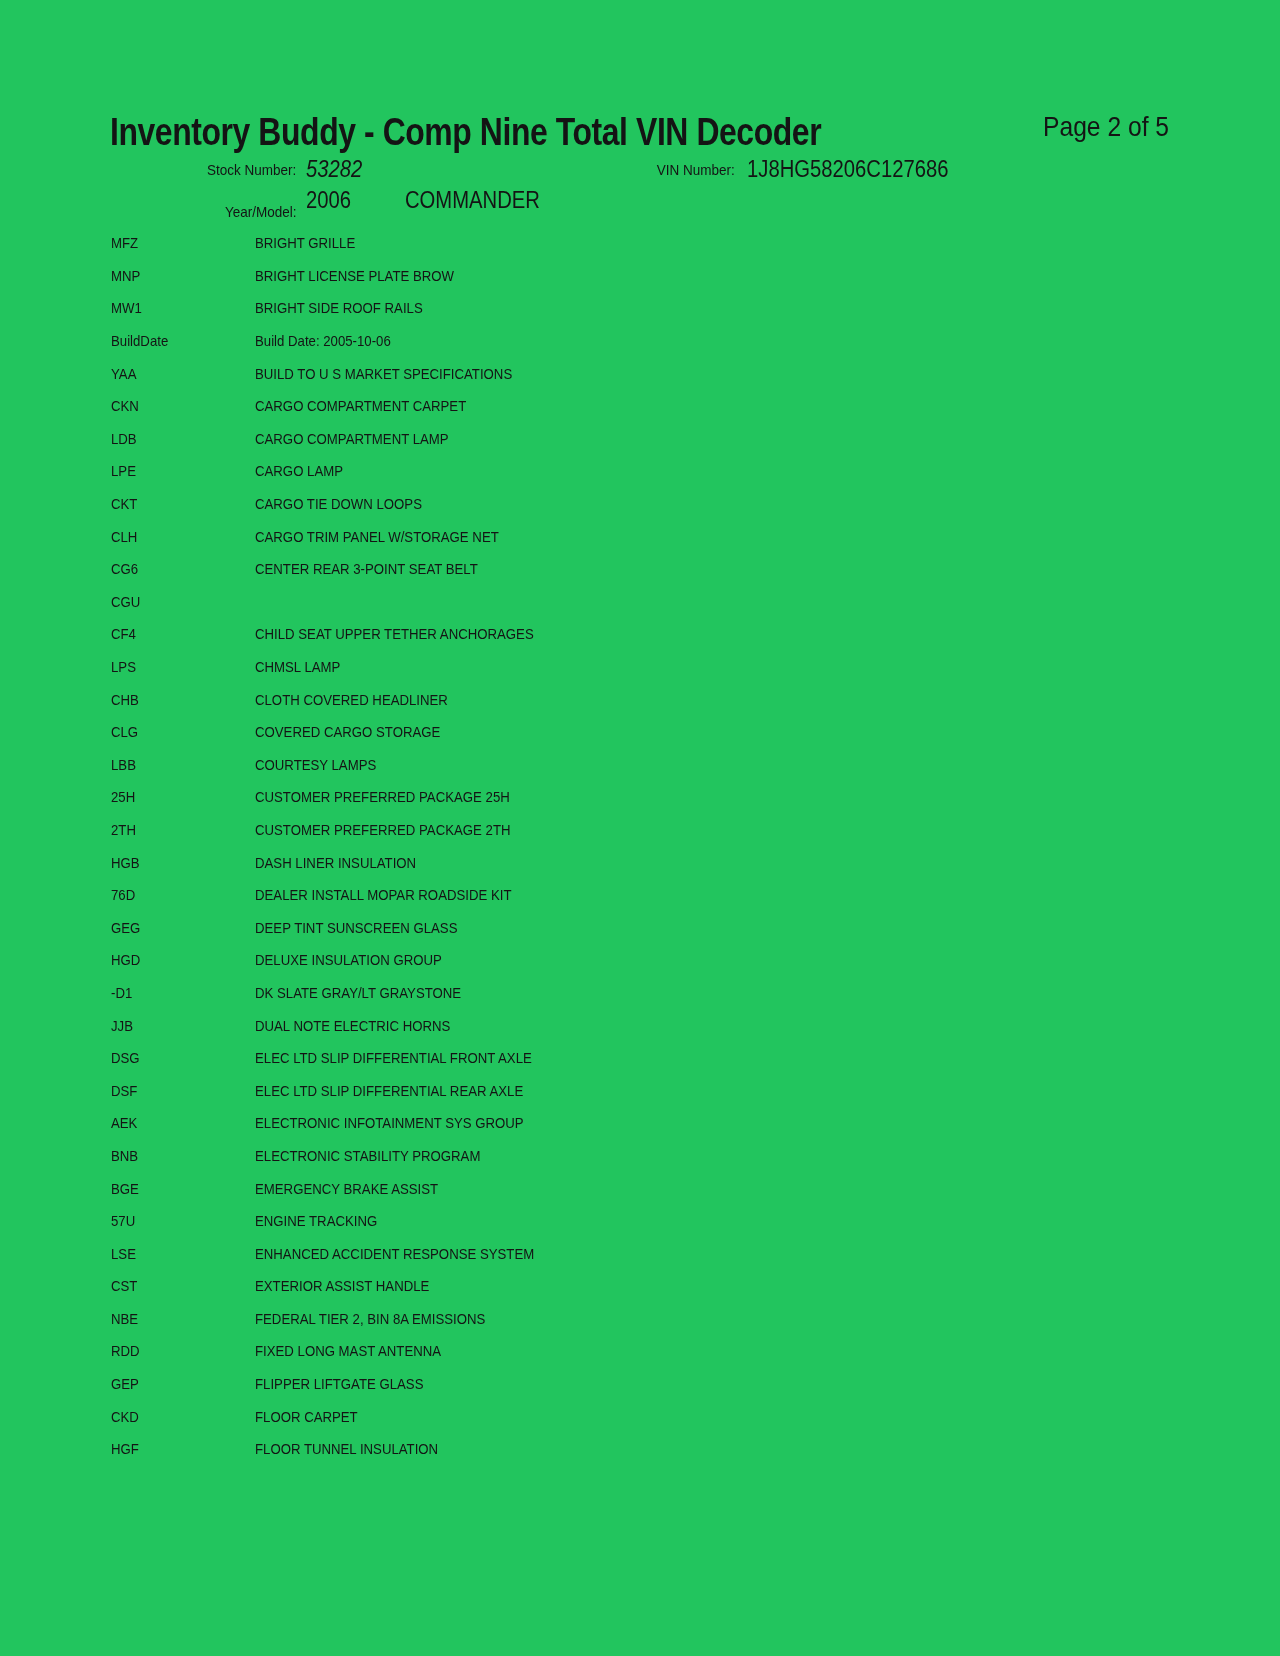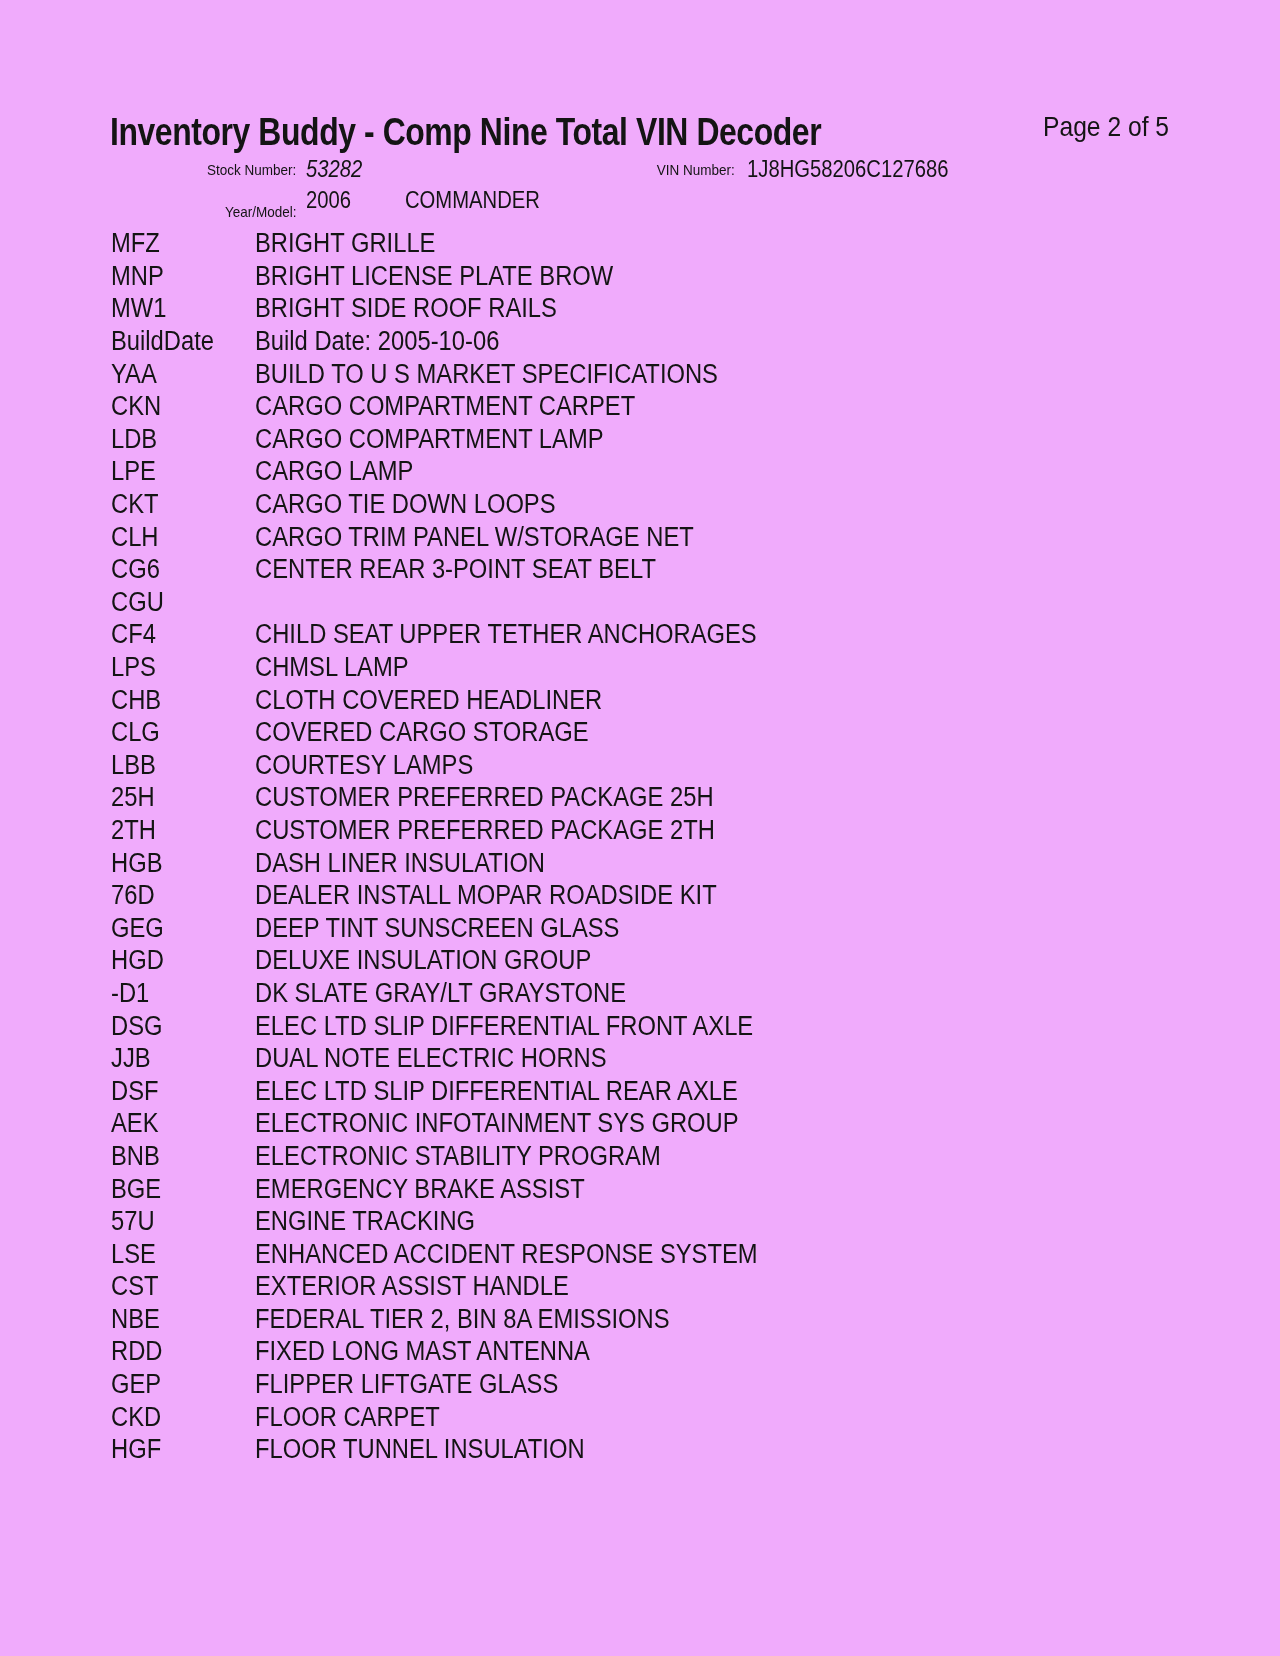--- a/index.html
+++ b/index.html
@@ -1,20 +1,20 @@
 <!DOCTYPE html>
 <html><head>
 <meta charset="utf-8">
 <style>
   html, body { margin: 0; padding: 0; background: #ffffff; }
   .page {
     position: relative;
     width: 1280px;
     height: 1656px;
-    background: #f0abfc;
+    background: #22c55e;
     font-family: "Liberation Sans", sans-serif;
     color: #141414;
     overflow: hidden;
   }
 
   
   .cx {
     display: inline-block;
     transform: scaleX(0.88);
     transform-origin: 0 50%;
@@ -73,21 +73,21 @@
   .options {
     position: absolute;
     left: 111px;
     top: 227px;
     width: 900px;
   }
   .opt-row {
     height: 32.6px;
     display: flex;
     align-items: center;
-    font-size: 27px;
+    font-size: 15px;
     line-height: 26px;
   }
   .opt-code { width: 144px; flex: none; }
   .opt-desc { flex: none; }
 </style>
 </head>
 <body>
 
 <div class="page">
 
@@ -308,36 +308,36 @@
       <div class="opt-row">
       <div class="opt-code">
         <span class="cx">-D1</span>
       </div>
       <div class="opt-desc">
         <span class="cx">DK SLATE GRAY/LT GRAYSTONE</span>
       </div>
     </div>
       <div class="opt-row">
       <div class="opt-code">
+        <span class="cx">JJB</span>
+      </div>
+      <div class="opt-desc">
+        <span class="cx">DUAL NOTE ELECTRIC HORNS</span>
+      </div>
+    </div>
+      <div class="opt-row">
+      <div class="opt-code">
         <span class="cx">DSG</span>
       </div>
       <div class="opt-desc">
         <span class="cx">ELEC LTD SLIP DIFFERENTIAL FRONT AXLE</span>
       </div>
     </div>
       <div class="opt-row">
       <div class="opt-code">
-        <span class="cx">JJB</span>
-      </div>
-      <div class="opt-desc">
-        <span class="cx">DUAL NOTE ELECTRIC HORNS</span>
-      </div>
-    </div>
-      <div class="opt-row">
-      <div class="opt-code">
         <span class="cx">DSF</span>
       </div>
       <div class="opt-desc">
         <span class="cx">ELEC LTD SLIP DIFFERENTIAL REAR AXLE</span>
       </div>
     </div>
       <div class="opt-row">
       <div class="opt-code">
         <span class="cx">AEK</span>
       </div>

